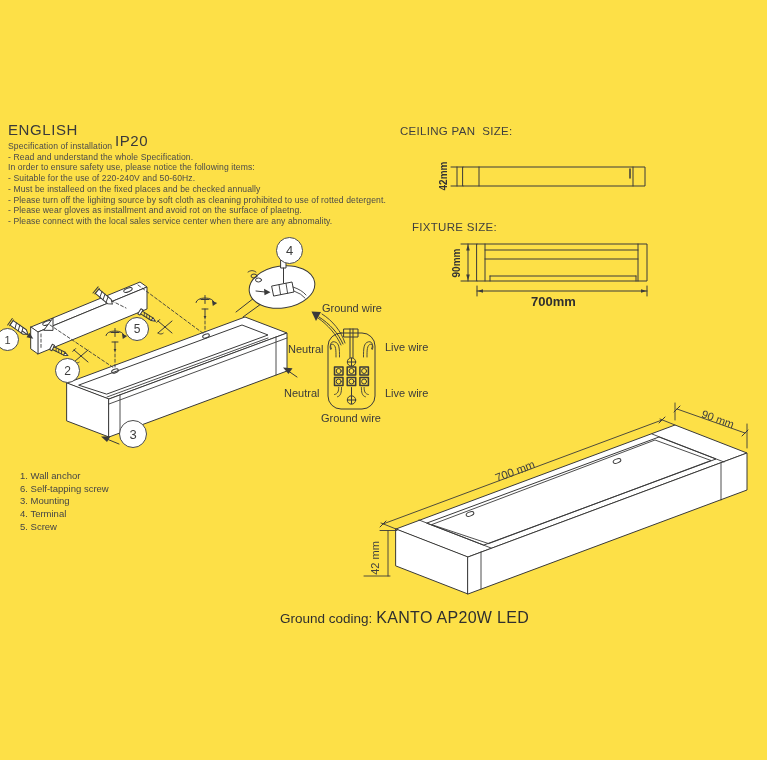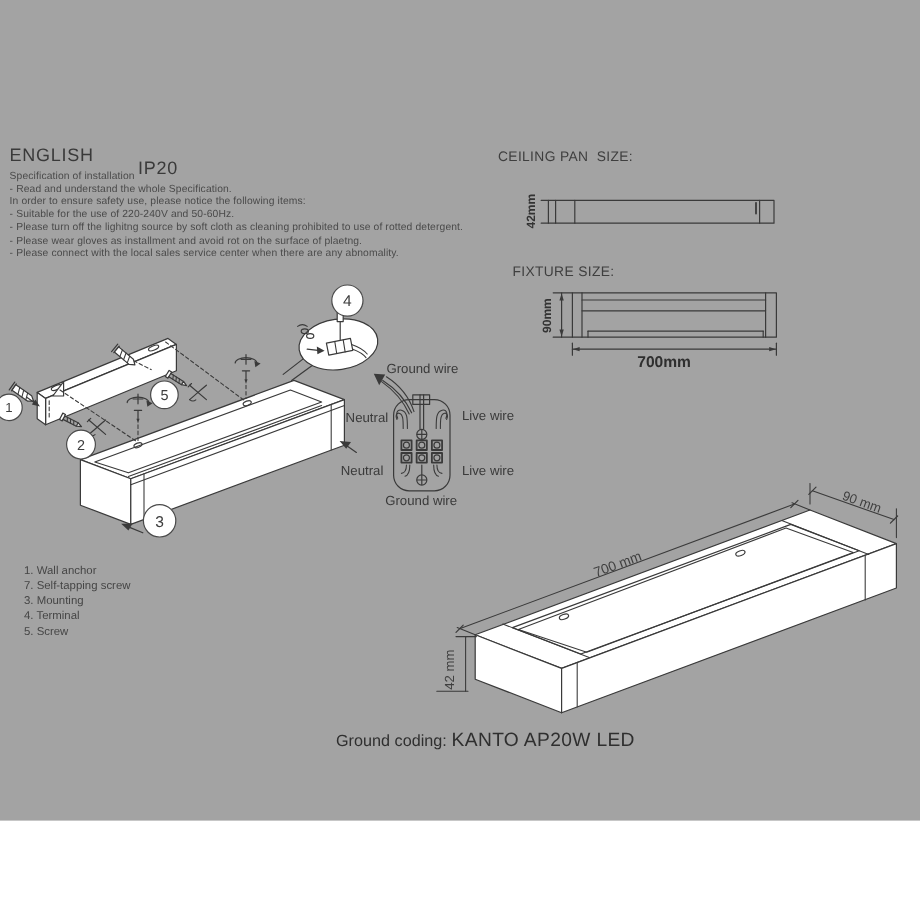--- a/index.html
+++ b/index.html
@@ -1,22 +1,22 @@
 <!DOCTYPE html>
 <html><head>
 <meta charset="utf-8">
 <style>
   html,body{margin:0;padding:0;background:#fff;}
-  #canvas{position:relative;width:767px;height:684px;background:#a3a3a3;overflow:hidden;
+  #canvas{position:relative;width:767px;height:760px;background:#fde047;overflow:hidden;
           font-family:"Liberation Sans", sans-serif;color:#3f3f3f;}
   .abs{position:absolute;}
   
   .h1{font-size:15px;letter-spacing:.6px;color:#3a3a3a;}
   .spec{font-size:8.6px;line-height:10.7px;color:#4a4a4a;letter-spacing:.1px;white-space:nowrap;}
-  .secTitle{font-size:11.5px;color:#3f3f3f;letter-spacing:.3px;white-space:pre;margin-left:15px;}
+  .secTitle{font-size:11.5px;color:#3f3f3f;letter-spacing:.3px;white-space:pre;}
   .dimBold{font-size:10px;font-weight:bold;color:#333;text-align:center;}
   .dim700{font-size:13px;font-weight:bold;color:#2f2f2f;}
   .parts{font-size:9.5px;line-height:12.7px;color:#454545;}
   .wireLbl{font-size:11px;color:#3a3a3a;white-space:nowrap;}
   .isoLbl{font-size:11px;color:#3f3f3f;text-align:center;white-space:nowrap;}
   .rot-90{transform:rotate(-90deg);transform-origin:center center;}
   .callout{position:absolute;border:1.3px solid #4a4a4a;border-radius:50%;background:#fff;
            display:flex;align-items:center;justify-content:center;color:#3d3d3d;}
   .footer{font-size:13.5px;color:#2f2f2f;white-space:nowrap;}
   .footer .code{font-size:16px;margin-left:4px;letter-spacing:.3px;}
@@ -35,20 +35,21 @@
 <div id="canvas">
 
   <div class="abs h1" style="left:8px;top:121px;">ENGLISH</div>
   <div class="abs h1" style="left:115px;top:121px;margin-top:11px;">IP20</div>
 
   <div class="abs spec" style="left:8px;top:141px;width:410px;">
     <div>Specification of installation</div>
     <div>- Read and understand the whole Specification.</div>
     <div>In order to ensure safety use, please notice the following items:</div>
     <div>- Suitable for the use of 220-240V and 50-60Hz.</div>
+    <div>- Must be installeed on the fixed places and be checked annually</div>
     <div>- Please turn off the lighitng source by soft cloth as cleaning prohibited to use of rotted detergent.</div>
     <div>- Please wear gloves as installment and avoid rot on the surface of plaetng.</div>
     <div>- Please connect with the local sales service center when there are any abnomality.</div>
   </div>
 
   <div class="abs secTitle" style="left:400px;top:125px;">CEILING PAN  SIZE:</div>
   <svg style="left:420px;top:150px;" width="245" height="55" viewBox="420 150 245 55">
     <g>
       <rect x="463" y="167" width="182" height="19"></rect>
       <line x1="479" y1="167" x2="479" y2="186"></line>
@@ -258,21 +259,21 @@
 
   <div class="abs wireLbl" style="left:322px;top:302px;">Ground wire</div>
   <div class="abs wireLbl" style="left:288px;top:343px;">Neutral</div>
   <div class="abs wireLbl" style="left:385px;top:341px;">Live wire</div>
   <div class="abs wireLbl" style="left:284px;top:387px;">Neutral</div>
   <div class="abs wireLbl" style="left:385px;top:387px;">Live wire</div>
   <div class="abs wireLbl" style="left:321px;top:412px;">Ground wire</div>
 
   <div class="abs parts" style="left:20px;top:470px;">
     <div>1. Wall anchor</div>
-    <div>7. Self-tapping screw</div>
+    <div>6. Self-tapping screw</div>
     <div>3. Mounting</div>
     <div>4. Terminal</div>
     <div>5. Screw</div>
   </div>
 
   <svg style="left:350px;top:398px;" width="417" height="212" viewBox="350 398 417 212">
     <g>
       <polygon points="396,529 675,425 747,453 468,557" class="wf"></polygon>
       <polygon points="396,529 468,557 468,594 396,566" class="wf"></polygon>
       <polygon points="468,557 747,453 747,490 468,594" class="wf"></polygon>

